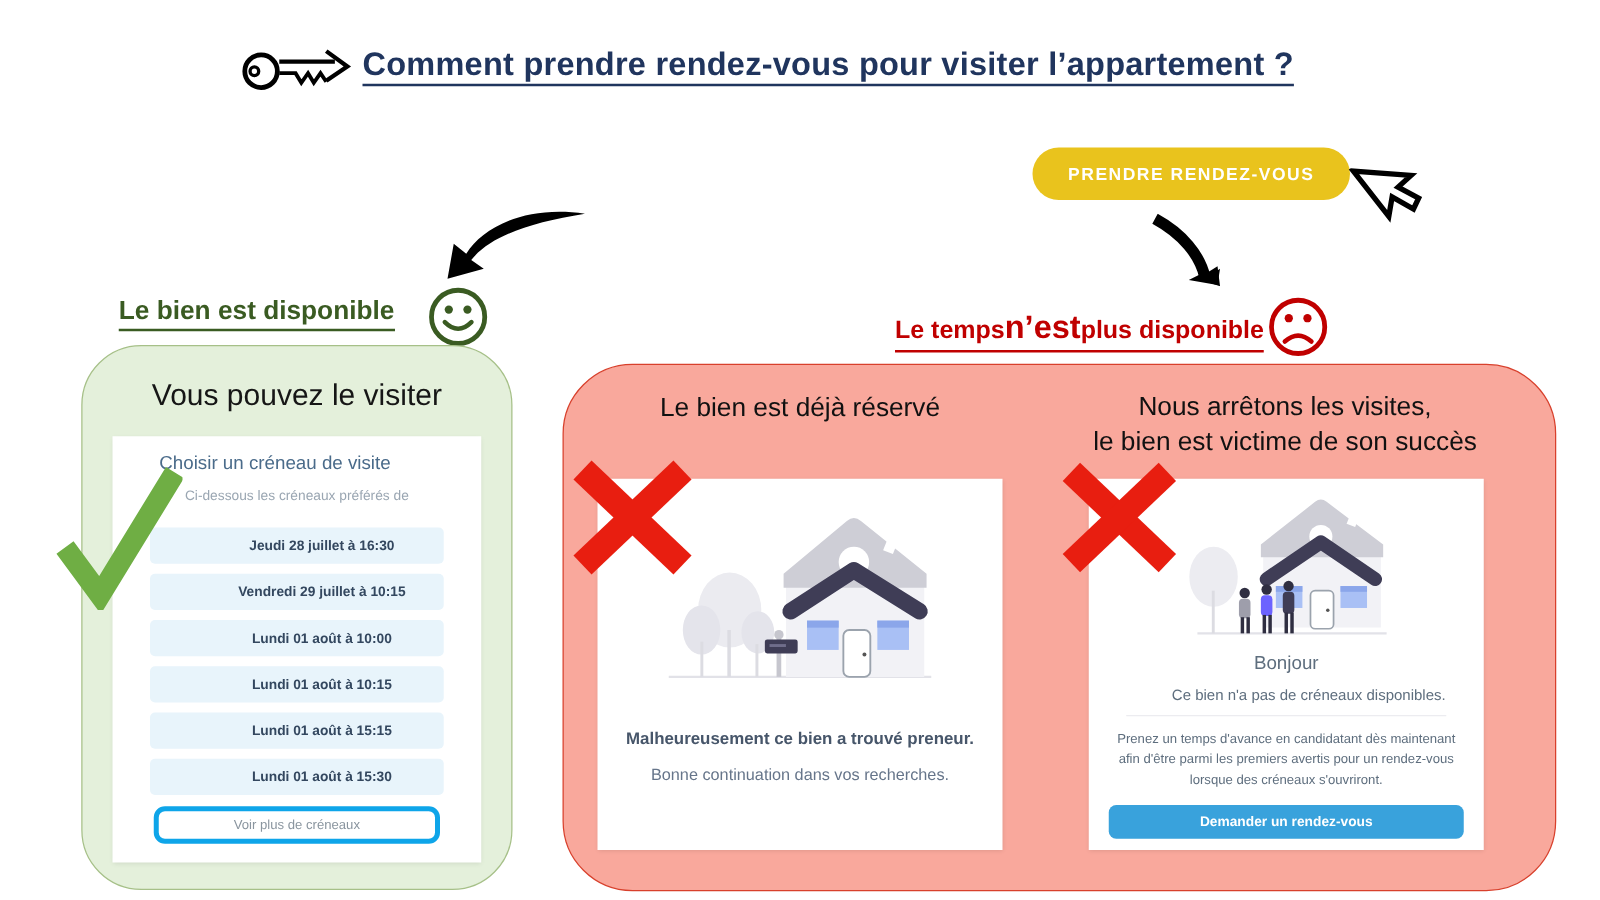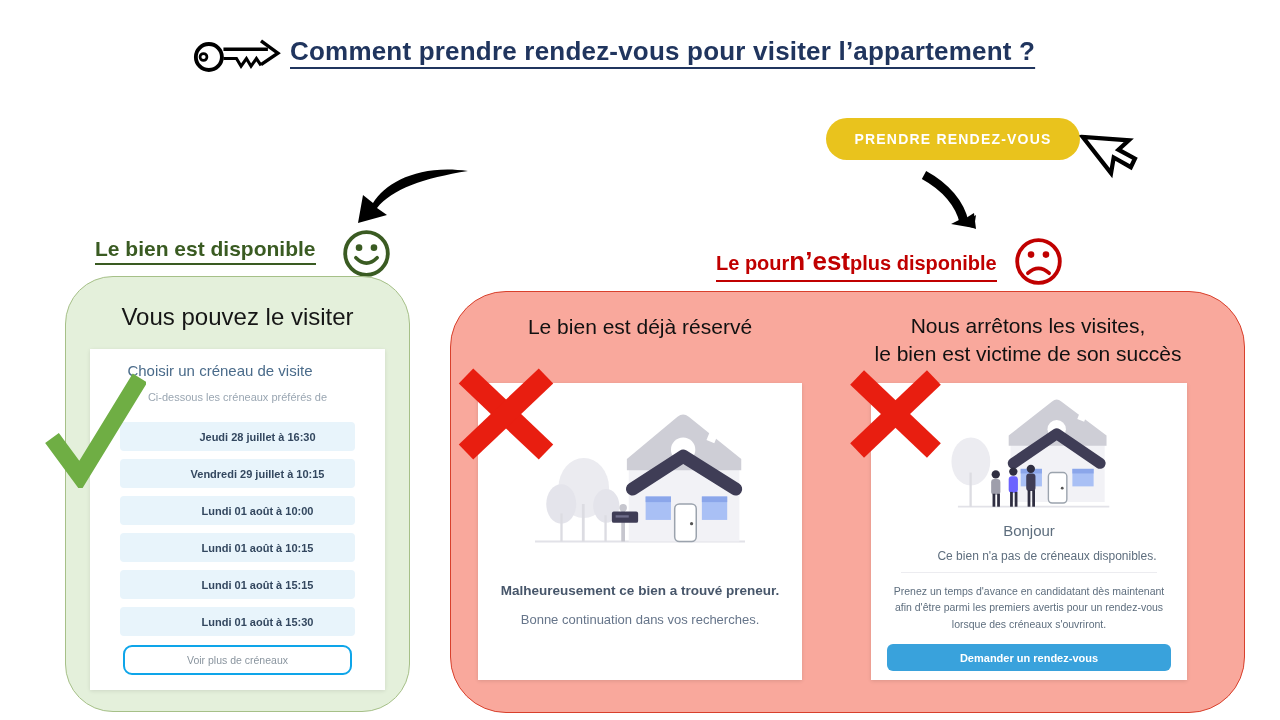--- a/index.html
+++ b/index.html
@@ -28,21 +28,21 @@
 
   
   #green-panel { left:65px; top:276px; width:345px; height:436px; background:#E4F0DB; border:1.5px solid #A6C088; border-radius:48px; }
   #available-subtitle { left:65px; top:303px; width:345px; text-align:center; font-size:24px; color:#161616; }
   #slot-card { left:90px; top:349px; width:295px; height:341px; background:#fff; box-shadow:0 1px 4px rgba(0,0,0,.10); }
   #slot-card-title { left:90px; top:362px; width:260px; text-align:center; font-size:15px; color:#4A6B8A; }
   #slot-card-subtitle { left:90px; top:391px; width:295px; text-align:center; font-size:11px; color:#9AA6B2; }
   #slot-list { left:120px; top:422px; width:235px; }
   .slot { height:29px; margin-bottom:8px; background:#E8F4FB; border-radius:4px; display:flex; align-items:center;
     justify-content:center; font-size:11px; font-weight:700; color:#33475F; cursor:pointer;padding-left:40px; }
-  #more-btn { left:123px; top:645px; width:229px; height:30px; background:#fff; border:2px solid #0ea5e9; border-radius:9px;
+  #more-btn { left:123px; top:645px; width:229px; height:30px; background:#fff; border:4px solid #0ea5e9; border-radius:9px;
     font-size:10.5px; color:#8A959F; display:flex; align-items:center; justify-content:center; cursor:pointer;
     font-family:"Liberation Sans", sans-serif; }
 
   
   #salmon-panel { left:450px; top:291px; width:795px; height:422px; background:#F9A89C; border:1.5px solid #D8402C; border-radius:56px; }
   #reserved-title { left:478px; top:315px; width:324px; text-align:center; font-size:21px; color:#111; }
   #stopped-title { left:842px; top:312px; width:372px; text-align:center; font-size:21px; color:#111; line-height:1.35; }
 
   .white-card { background:#fff; box-shadow:0 1px 4px rgba(0,0,0,.12); }
   #reserved-card { left:478px; top:383px; width:324px; height:297px; }
@@ -111,21 +111,21 @@
       <div class="slot">Lundi 01 août à 15:15</div>
       <div class="slot">Lundi 01 août à 15:30</div>
     </div>
   <button class="abs" id="more-btn">Voir plus de créneaux</button>
 
   <svg class="abs" style="left:44px; top:370px;" width="102" height="118" viewBox="0 0 102 118">
     <path d="M8,68 L36,106 L96,8" fill="none" stroke="#6FAE44" stroke-width="17"></path>
   </svg>
 
   <div class="abs" id="unavailable-label">
-      <span class="sm">Le pour </span>
+      <span class="sm">Le temps </span>
       <span class="lg">n’est</span>
       <span class="sm"> plus disponible</span>
     </div>
   <svg class="abs" style="left:1014px; top:237px;" width="49" height="49" viewBox="0 0 46 46">
     <circle cx="23" cy="23" r="20" fill="none" stroke="#C00000" stroke-width="3.6"></circle>
     <circle cx="16" cy="16.5" r="3.1" fill="#C00000"></circle>
     <circle cx="30" cy="16.5" r="3.1" fill="#C00000"></circle>
     <path d="M13,34 Q23,25 33,34" fill="none" stroke="#C00000" stroke-width="3.4" stroke-linecap="round"></path>
   </svg>
 

